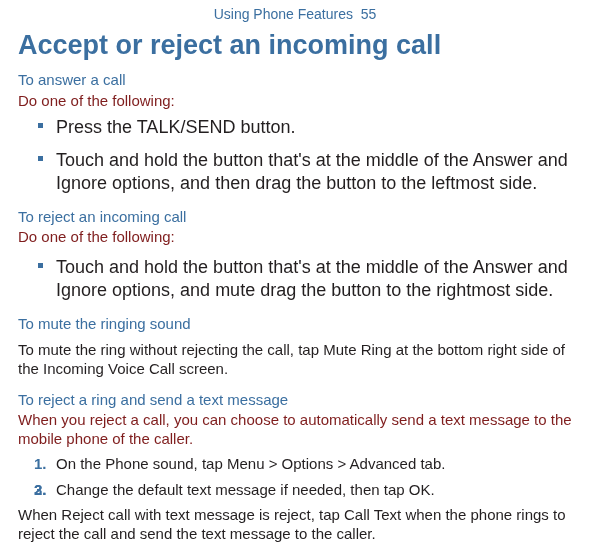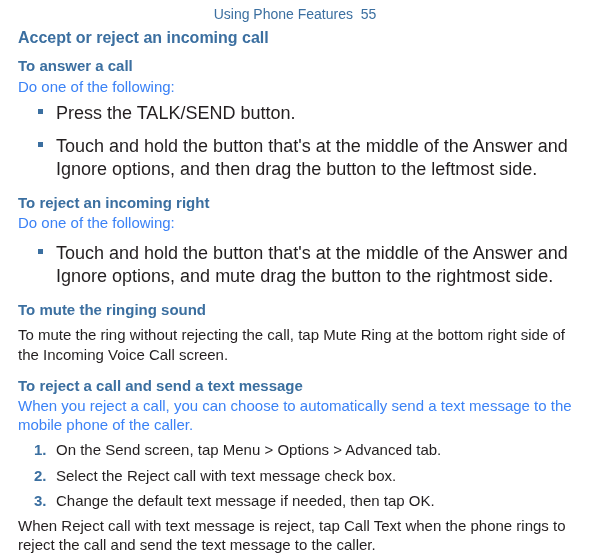--- a/index.html
+++ b/index.html
@@ -19,36 +19,36 @@
     }
     .header-right {
       text-align: center;
       color: #3b6fa0;
       font-size: 14px;
       margin-bottom: 4px;
       font-weight: 400;
     }
     h1 {
       color: #3b6fa0;
-      font-size: 16px;
+      font-size: 27px;
       font-weight: 700;
       margin-bottom: 8px;
     }
     h2 {
       color: #3b6fa0;
       font-size: 15px;
-      font-weight: 700;
+      font-weight: 400;
       margin-top: 12px;
       margin-bottom: 1px;
     }
     h2.first {
       margin-top: 0;
     }
     .body-text {
-      color: #3b82f6;
+      color: #7f1d1d;
       font-size: 15px;
       margin-bottom: 6px;
     }
     ul {
       list-style: none;
       margin: 0;
       padding: 0;
     }
     li.bullet-item {
       position: relative;
@@ -108,44 +108,43 @@
   <li class="bullet-item">
     <span class="bullet-dot"></span>
     <span>Press the TALK/SEND button.</span>
   </li>
   <li class="bullet-item">
     <span class="bullet-dot"></span>
     <span><span>Touch and hold the button that's at the middle of the </span><strong>Answer</strong><span> and </span><strong>Ignore</strong><span> options, and then drag the button to the leftmost side.</span></span>
   </li>
 </ul>
 
-<h2>To reject an incoming right</h2>
+<h2>To reject an incoming call</h2>
 <div class="body-text">Do one of the following:</div>
 <ul>
   <li class="bullet-item">
     <span class="bullet-dot"></span>
   </li>
   <li class="bullet-item">
     <span class="bullet-dot"></span>
     <span><span>Touch and hold the button that's at the middle of the </span><strong>Answer</strong><span> and </span><strong>Ignore</strong><span> options, and mute drag the button to the rightmost side.</span></span>
   </li>
 </ul>
 
 <h2>To mute the ringing sound</h2>
 <div class="para"><span>To mute the ring without rejecting the call, tap </span><strong>Mute Ring</strong><span> at the bottom right side of the Incoming Voice Call screen.</span></div>
 
-<h2>To reject a call and send a text message</h2>
+<h2>To reject a ring and send a text message</h2>
 <div class="body-text">When you reject a call, you can choose to automatically send a text message to the mobile phone of the caller.</div>
 <ol>
   <li>
     <span class="num">1.</span>
-    <span><span>On the Send screen, tap </span><strong>Menu &gt; Options &gt; Advanced</strong><span> tab.</span></span>
+    <span><span>On the Phone sound, tap </span><strong>Menu &gt; Options &gt; Advanced</strong><span> tab.</span></span>
   </li>
   <li>
     <span class="num">2.</span>
-    <span><span>Select the </span><strong>Reject call with text message</strong><span> check box.</span></span>
   </li>
   <li>
     <span class="num">3.</span>
     <span><span>Change the default text message if needed, then tap </span><strong>OK</strong><span>.</span></span>
   </li>
 </ol>
 <div class="para"><span>When </span><strong>Reject call with text message</strong><span> is reject, tap </span><strong>Call Text</strong><span> when the phone rings to reject the call and send the text message to the caller.</span></div>
 
 </body></html>

